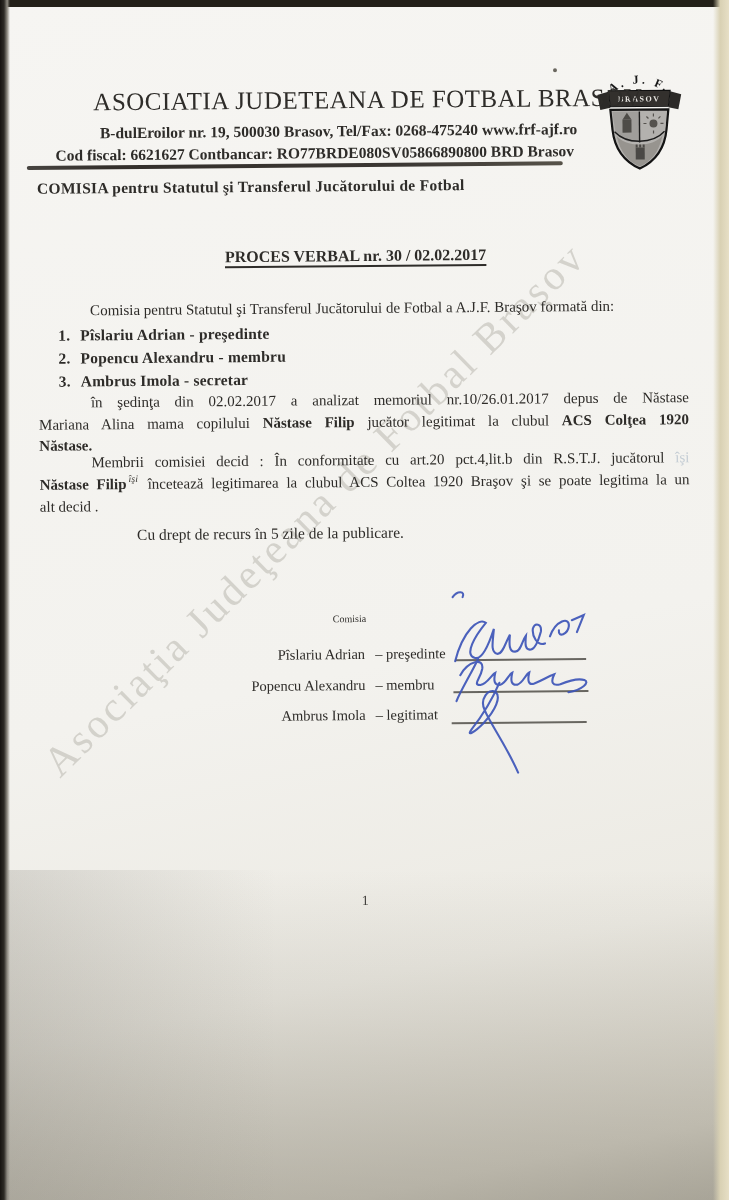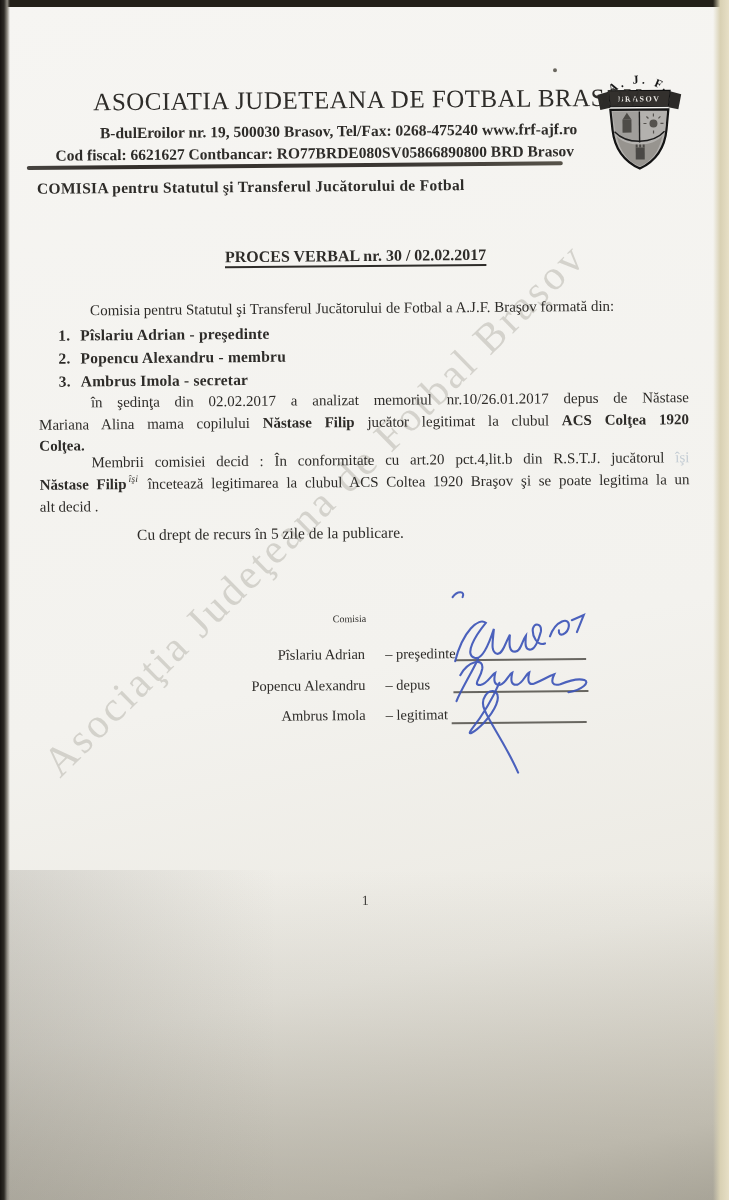--- a/index.html
+++ b/index.html
@@ -67,21 +67,21 @@
   .tline.just{text-align-last:justify;}
   .para .tline:first-child{text-indent:52px;}
   .seg-bold{font-weight:bold;}
   .seg-faint{color:rgba(125,148,172,0.40);}
   .seg-sup{position:relative;top:-7px;font-size:10px;font-style:italic;color:#3c3a36;margin:0 2px;}
 
   .recourse{position:absolute;left:135px;top:524px;font-size:15.5px;white-space:nowrap;z-index:6;}
 
   .sig-heading{position:absolute;left:330px;top:613px;font-size:10px;font-weight:normal;z-index:6;}
   .sig-row-name{position:absolute;width:202px;text-align:right;font-size:14.5px;z-index:6;white-space:nowrap;}
-  .sig-row-role{position:absolute;left:372px;font-size:14.5px;z-index:6;white-space:nowrap;margin-left:10px;}
+  .sig-row-role{position:absolute;left:372px;font-size:14.5px;z-index:6;white-space:nowrap;}
   .sig-line{position:absolute;height:2px;background:rgba(80,78,72,0.85);z-index:6;}
   .sig-ink{position:absolute;left:428px;top:578px;width:175px;height:215px;z-index:8;}
 
   .page-number{position:absolute;left:340px;top:893px;width:40px;text-align:center;
     font-size:14px;color:#3f3d3a;z-index:6;}
 </style>
 </head>
 <body style="color: rgb(46, 44, 41);">
 
 <div class="paper"></div>
@@ -147,38 +147,38 @@
       <span class="num">2.</span><span>Popencu Alexandru  -  membru</span>
     </div>
     <div class="member-row">
       <span class="num">3.</span><span>Ambrus Imola  -  secretar</span>
     </div>
   </div>
 
   <div class="para para-memoriu">
       <div class="tline just"><span>în şedinţa din 02.02.2017 a analizat memoriul nr.10/26.01.2017 depus de Năstase</span></div>
       <div class="tline just"><span>Mariana Alina mama copilului </span><span class="seg-bold">Năstase Filip</span><span> jucător  legitimat  la clubul </span><span class="seg-bold">ACS Colţea 1920</span></div>
-      <div class="tline"><span class="seg-bold">Colţea.</span></div>
+      <div class="tline"><span class="seg-bold">Năstase.</span></div>
     </div>
   <div class="para para-decizie">
       <div class="tline just"><span>Membrii comisiei decid : În conformitate cu art.20 pct.4,lit.b din R.S.T.J. jucătorul </span><span class="seg-faint">îşi</span></div>
       <div class="tline just"><span class="seg-bold">Năstase Filip</span><span class="seg-sup">îşi</span><span> încetează legitimarea la clubul ACS Coltea 1920 Braşov şi se poate legitima la un</span></div>
       <div class="tline"><span>alt decid .</span></div>
     </div>
 
   <div class="recourse">Cu drept de recurs în 5 zile de la publicare.</div>
 
   <div class="sig-heading">Comisia</div>
 
   <div class="sig-row-name" style="left:160px;top:646px">Pîslariu Adrian</div>
   <div class="sig-row-role" style="top:646px">– preşedinte</div>
   <div class="sig-line" style="left:452px;top:660px;width:131px"></div>
 
   <div class="sig-row-name" style="left:160px;top:677px">Popencu Alexandru</div>
-  <div class="sig-row-role" style="top:677px">– depus</div>
+  <div class="sig-row-role" style="top:677px">– membru</div>
   <div class="sig-line" style="left:450px;top:692px;width:135px"></div>
 
   <div class="sig-row-name" style="left:160px;top:707px">Ambrus Imola</div>
   <div class="sig-row-role" style="top:707px">– legitimat</div>
   <div class="sig-line" style="left:448px;top:723px;width:135px"></div>
 
   <svg class="sig-ink" viewBox="0 0 175 215">
     <g fill="none" stroke-width="2.1" stroke-linecap="round" opacity="0.92" stroke="#3d55b8">
       <path d="M22,20 C27,13 35,14 32,20"></path>
       <path d="M24,84 C32,54 48,40 55,46 C45,58 32,78 44,81 C52,83 59,64 63,52 C62,64 59,75 66,77 C72,78 75,64 79,58 C78,68 78,75 84,75 C90,75 91,64 95,59 C94,68 94,74 100,73 C105,72 108,62 110,55 C111,47 104,46 102,52 C101,59 106,70 114,67"></path>

